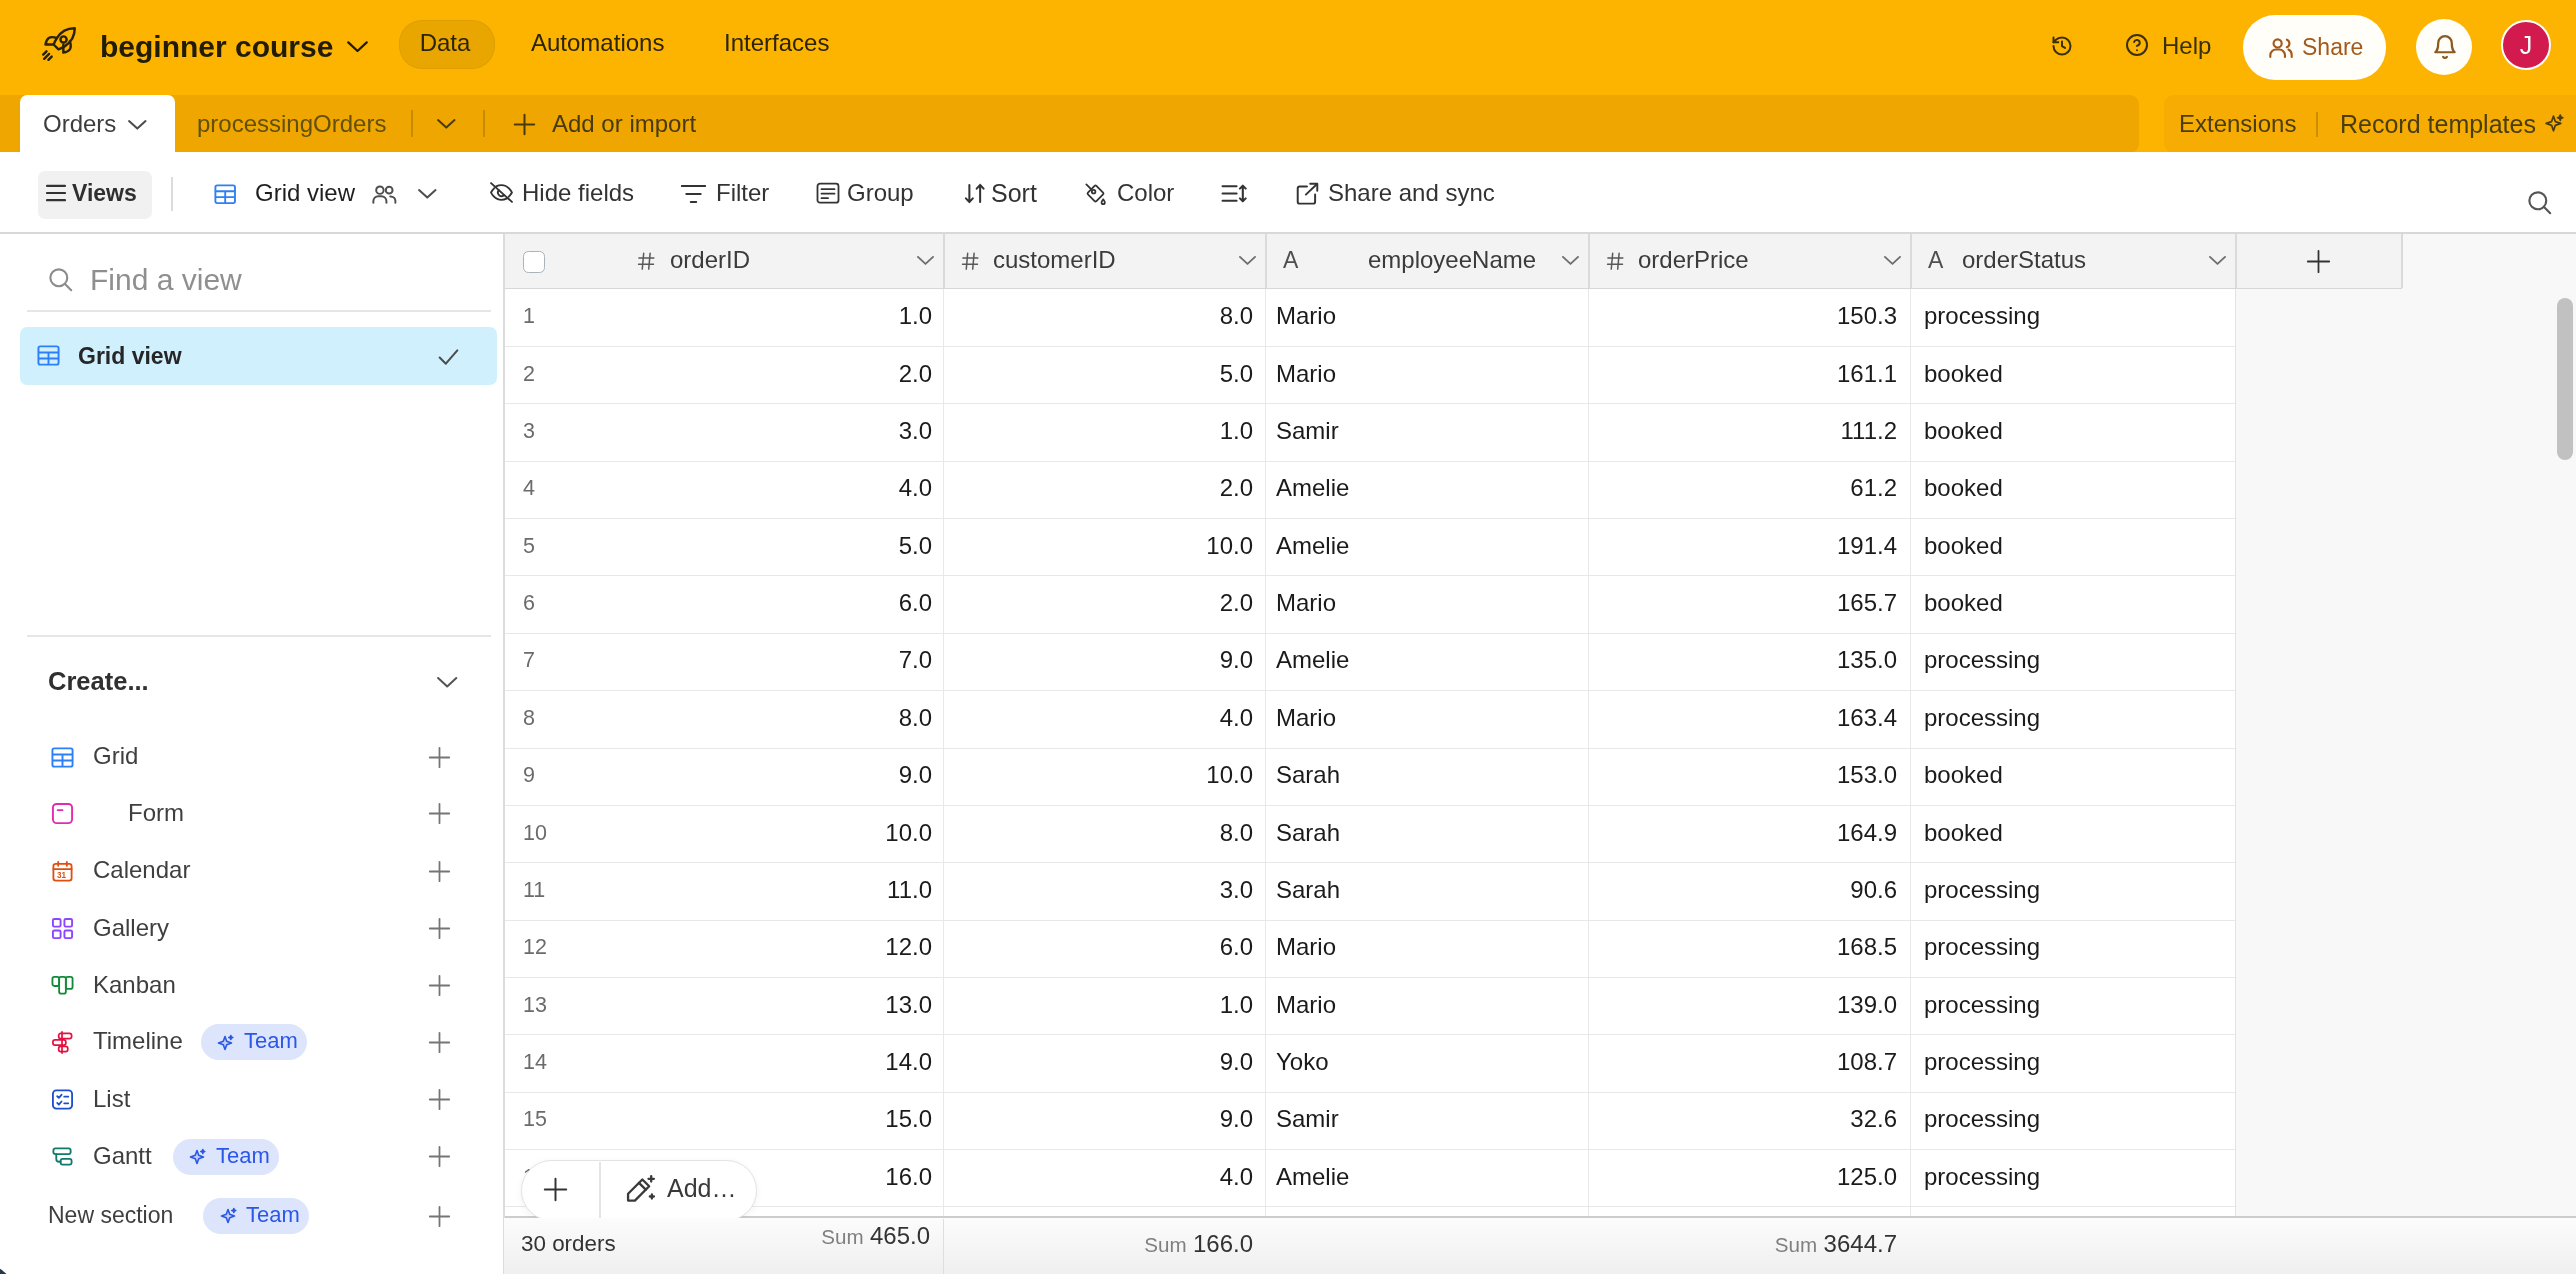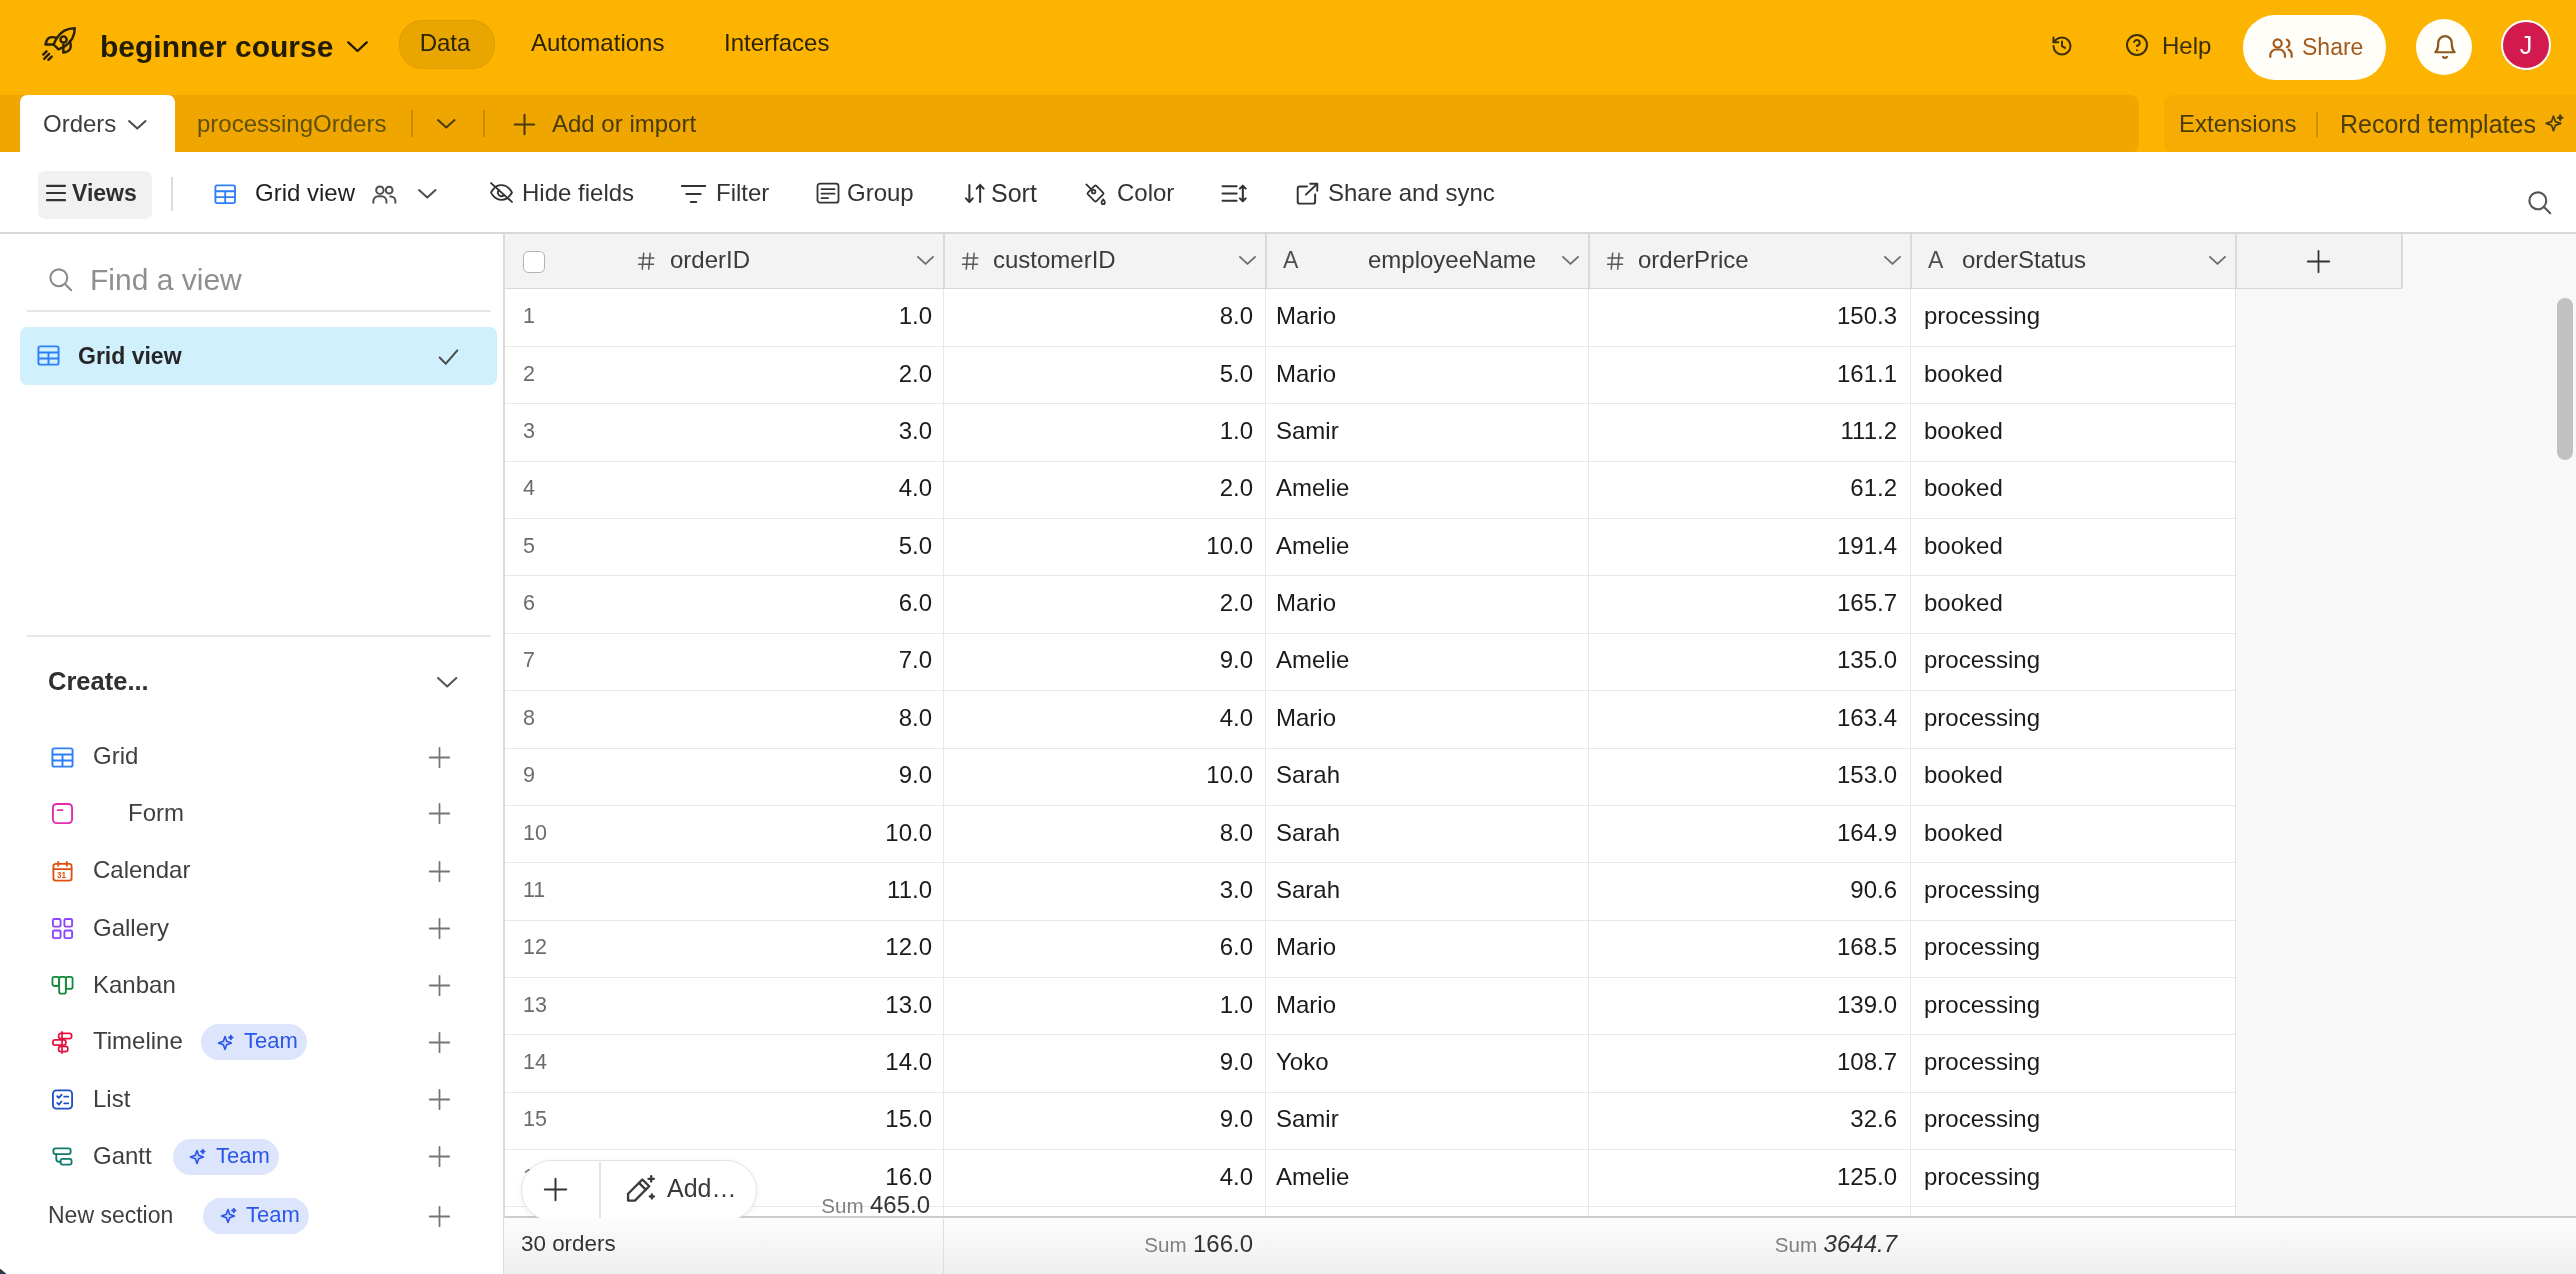--- a/index.html
+++ b/index.html
@@ -491,15 +491,15 @@
 <path d="M13.5 5.5 L18.5 10.5 L8 21 H3 V16 Z"></path>
       <path d="M11 8 L16 13"></path>
 <path d="M20 3 V7 M18 5 H22"></path>
       <path d="M20.5 16.5 V19.5 M19 18 H22"></path>
     </g>
   </svg>
 <div class="t" style="left:667px;top:1189px;font-size:25px;color:#3a3a3a;font-weight:400;">Add…</div>
 <div style="position:absolute;left:504px;top:1218px;width:2072px;height:56px;background:linear-gradient(180deg,#fcfcfc,#efefef);"></div>
 <div style="position:absolute;left:943px;top:1219px;width:1.3px;height:56px;background:#dedede;"></div>
 <div class="t" style="left:521px;top:1245px;font-size:22.4px;color:#333;font-weight:400;">30 orders</div>
-<div class="t" style="right:1646px;text-align:right;top:1206px;font-size:23px;color:#333;font-weight:400;"><span style="font-size:20.6px;color:#808080;">Sum</span> <span style="font-size:24px;color:#333;">465.0</span></div>
+<div class="t" style="right:1646px;text-align:right;top:1237px;font-size:23px;color:#333;font-weight:400;"><span style="font-size:20.6px;color:#808080;">Sum</span> <span style="font-size:24px;color:#333;">465.0</span></div>
 <div class="t" style="right:1323px;text-align:right;top:1245px;font-size:23px;color:#333;font-weight:400;"><span style="font-size:20.6px;color:#808080;">Sum</span> <span style="font-size:24px;color:#333;">166.0</span></div>
-<div class="t" style="right:679px;text-align:right;top:1245px;font-size:23px;color:#333;font-weight:400;"><span style="font-size:20.6px;color:#808080;">Sum</span> <span style="font-size:24px;color:#333;font-style:italic;">3644.7</span></div>
+<div class="t" style="right:679px;text-align:right;top:1245px;font-size:23px;color:#333;font-weight:400;"><span style="font-size:20.6px;color:#808080;">Sum</span> <span style="font-size:24px;color:#333;">3644.7</span></div>
 
 </body></html>

